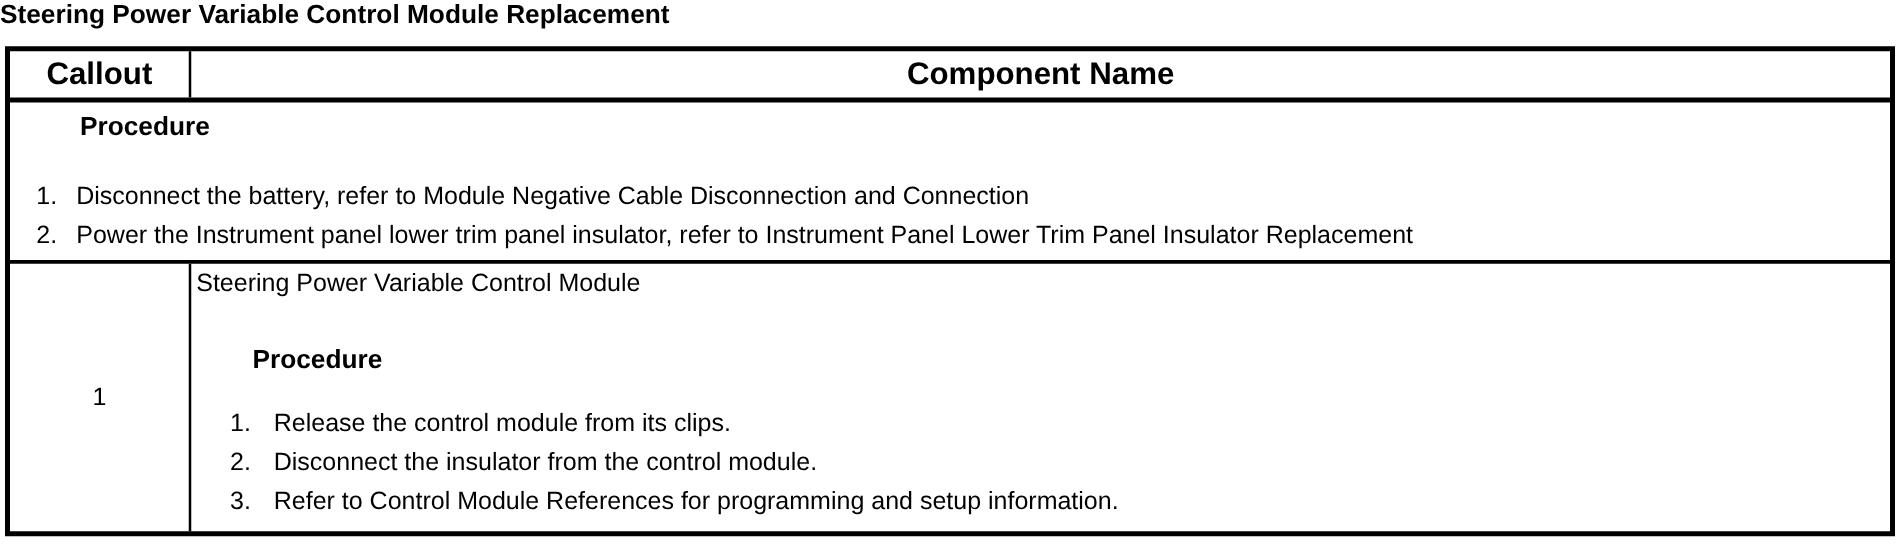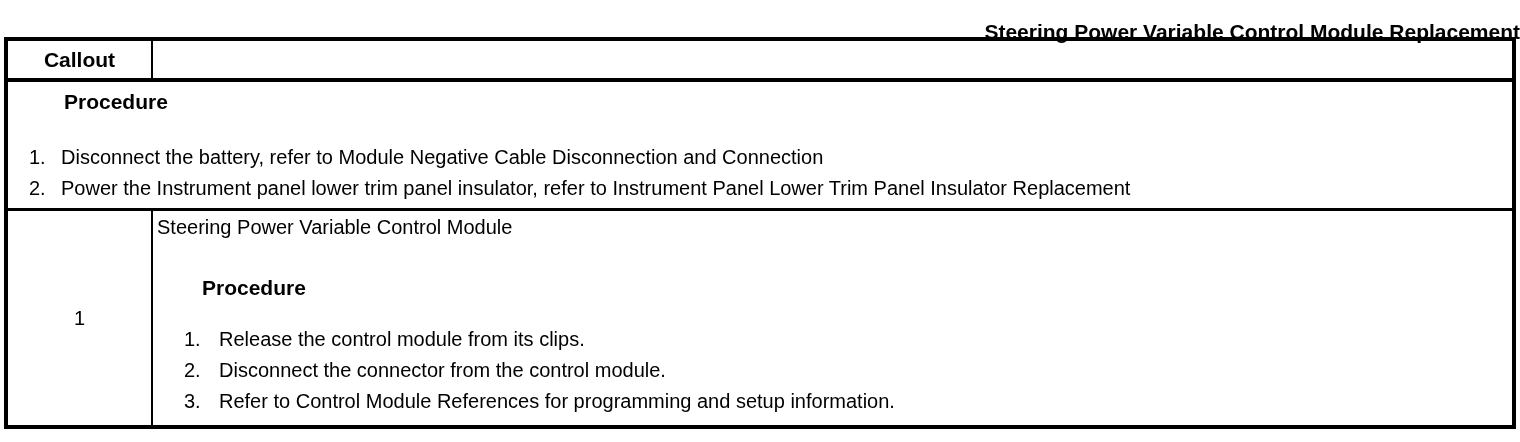--- a/index.html
+++ b/index.html
@@ -12,22 +12,22 @@
   .page {
     position: relative;
     width: 1520px;
     height: 442px;
     background: #ffffff;
     overflow: hidden;
   }
   .title {
     height: 37px;
     box-sizing: border-box;
-    padding-top: 21px;
-    text-align: right;
+    padding-top: 1px;
+    text-align: left;
     font-weight: bold;
     font-size: 21px;
     line-height: 22px;
   }
   .table {
     margin: 0 4px;
     border: 4px solid #000000;
     background: #ffffff;
   }
   .header-row {
@@ -38,21 +38,21 @@
   .callout-col {
     width: 143px;
     flex: 0 0 143px;
     border-right: 2px solid #000000;
   }
   .header-cell {
     display: flex;
     align-items: center;
     justify-content: center;
     font-weight: bold;
-    font-size: 21px;
+    font-size: 25px;
   }
   .component-col {
     flex: 1;
   }
   .procedure-row {
     height: 126px;
     border-bottom: 3px solid #000000;
     overflow: hidden;
   }
   .proc-heading {
@@ -110,20 +110,21 @@
 <body>
 
 <div class="page">
 
   <div class="title">Steering Power Variable Control Module Replacement</div>
 
   <div class="table">
 
     <div class="header-row">
       <div class="callout-col header-cell">Callout</div>
+      <div class="component-col header-cell">Component Name</div>
     </div>
 
     <div class="procedure-row">
       <div class="proc-heading">Procedure</div>
       <div class="outer-steps">
         <div class="step">
           <span class="step-num">1.</span>
           <span class="step-text">Disconnect the battery, refer to Module Negative Cable Disconnection and Connection</span>
         </div>
         <div class="step">
@@ -138,21 +139,21 @@
       <div class="component-cell">
         <div class="component-name">Steering Power Variable Control Module</div>
         <div class="inner-proc-heading">Procedure</div>
         <div class="inner-steps">
           <div class="step">
             <span class="step-num">1.</span>
             <span class="step-text">Release the control module from its clips.</span>
           </div>
           <div class="step">
             <span class="step-num">2.</span>
-            <span class="step-text">Disconnect the connector from the control module.</span>
+            <span class="step-text">Disconnect the insulator from the control module.</span>
           </div>
           <div class="step">
             <span class="step-num">3.</span>
             <span class="step-text">Refer to Control Module References for programming and setup information.</span>
           </div>
         </div>
       </div>
     </div>
 
   </div>

